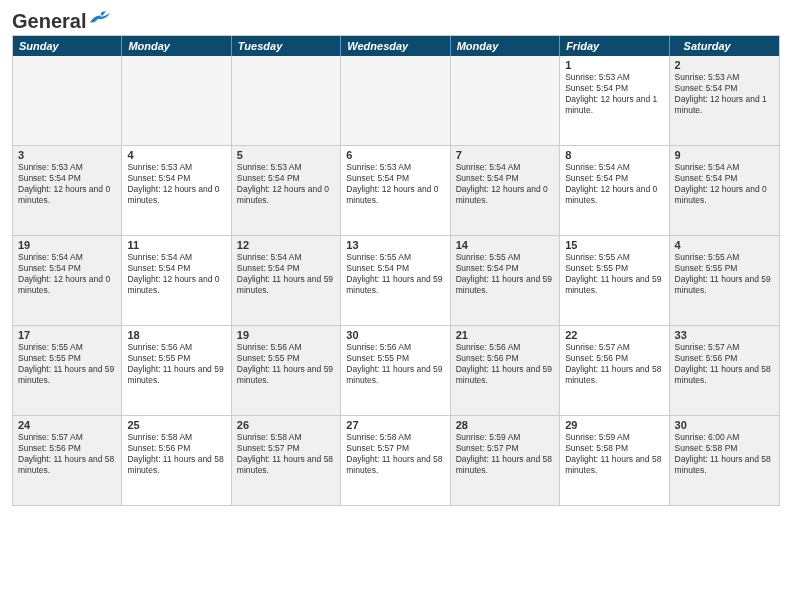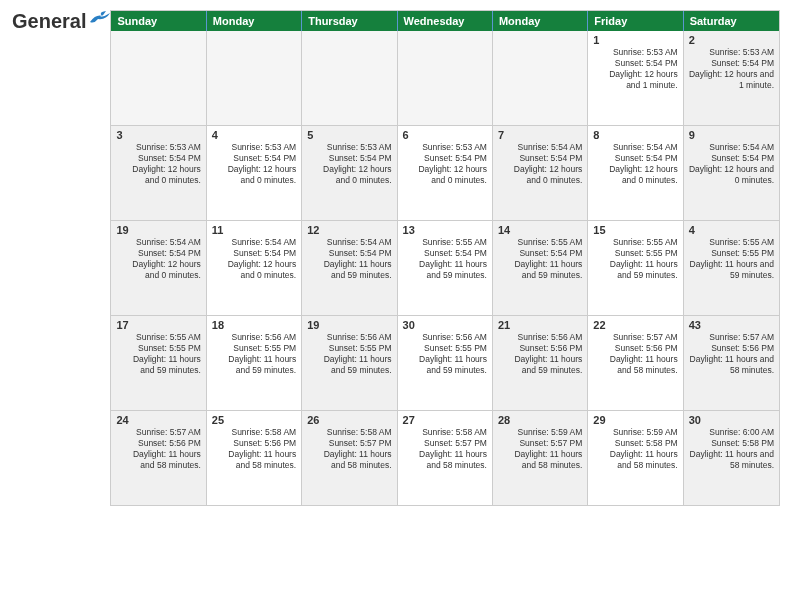--- a/index.html
+++ b/index.html
@@ -7,21 +7,21 @@
       font-family: Arial, sans-serif;
       background: #fff;
       width: 792px;
       height: 612px;
       overflow: hidden;
     }
     .page {
       width: 792px;
       height: 512px;
       display: flex;
-      flex-direction: row;
+      flex-direction: column;
       padding: 10px 12px 6px 12px;
     }
     .header {
       display: flex;
       justify-content: space-between;
       align-items: flex-start;
       margin-bottom: 6px;
     }
     .logo {
       display: flex;
@@ -44,31 +44,32 @@
     }
     .calendar {
       flex: 1;
       display: flex;
       flex-direction: column;
       border: 1px solid #ccc;
     }
     .cal-header-row {
       display: grid;
       grid-template-columns: repeat(7, 1fr);
-      background: #15803d;
+      background: #0c4a6e;
+      font-style: italic;
     }
     .cal-header-cell {
       color: #fff;
       font-size: 11px;
       font-weight: bold;
       padding: 4px 6px;
       border-right: 1px solid #5a96d0;
       text-align: left;
     }
-    .cal-header-cell:last-child { border-right: none; }
+    .cal-header-cell:last-child { border-right: none; margin-left: 8px; }
     .cal-body {
       flex: 1;
       display: flex;
       flex-direction: column;
     }
     .cal-row {
       display: grid;
       grid-template-columns: repeat(7, 1fr);
       flex: 1;
       border-top: 1px solid #ccc;
@@ -89,21 +90,20 @@
       font-size: 11px;
       font-weight: bold;
       color: #333;
       display: block;
       margin-bottom: 1px;
     }
     .day-info {
       font-size: 8.5px;
       color: #333;
       line-height: 1.3;
-      text-align: right;
     }
   </style>
 </head>
 <body>
 
 <div class="page">
   <div class="header">
     <div class="logo">
       <div style="display:flex;align-items:center;">
         <span style="font-size:20px;font-weight:bold;color:#333;">General</span>
@@ -116,21 +116,21 @@
     <div class="title-block">
       <h1></h1>
       <h2></h2>
     </div>
   </div>
 
   <div class="calendar">
     <div class="cal-header-row" id="cal-header">
         <div class="cal-header-cell">Sunday</div>
         <div class="cal-header-cell">Monday</div>
-        <div class="cal-header-cell">Thursday</div>
+        <div class="cal-header-cell">Tuesday</div>
         <div class="cal-header-cell">Wednesday</div>
         <div class="cal-header-cell">Monday</div>
         <div class="cal-header-cell">Friday</div>
         <div class="cal-header-cell">Saturday</div>
       </div>
     <div class="cal-body" id="cal-body">
         <div class="cal-row">
           <div class="cal-cell empty"></div>
           <div class="cal-cell empty"></div>
           <div class="cal-cell empty"></div>
@@ -224,21 +224,21 @@
           </div>
           <div class="cal-cell shaded">
             <span class="day-num">21</span>
             <div class="day-info">Sunrise: 5:56 AM<br>Sunset: 5:56 PM<br>Daylight: 11 hours and 59 minutes.</div>
           </div>
           <div class="cal-cell">
             <span class="day-num">22</span>
             <div class="day-info">Sunrise: 5:57 AM<br>Sunset: 5:56 PM<br>Daylight: 11 hours and 58 minutes.</div>
           </div>
           <div class="cal-cell shaded">
-            <span class="day-num">43</span>
+            <span class="day-num">33</span>
             <div class="day-info">Sunrise: 5:57 AM<br>Sunset: 5:56 PM<br>Daylight: 11 hours and 58 minutes.</div>
           </div>
         </div>
         <div class="cal-row">
           <div class="cal-cell shaded">
             <span class="day-num">24</span>
             <div class="day-info">Sunrise: 5:57 AM<br>Sunset: 5:56 PM<br>Daylight: 11 hours and 58 minutes.</div>
           </div>
           <div class="cal-cell">
             <span class="day-num">25</span>

